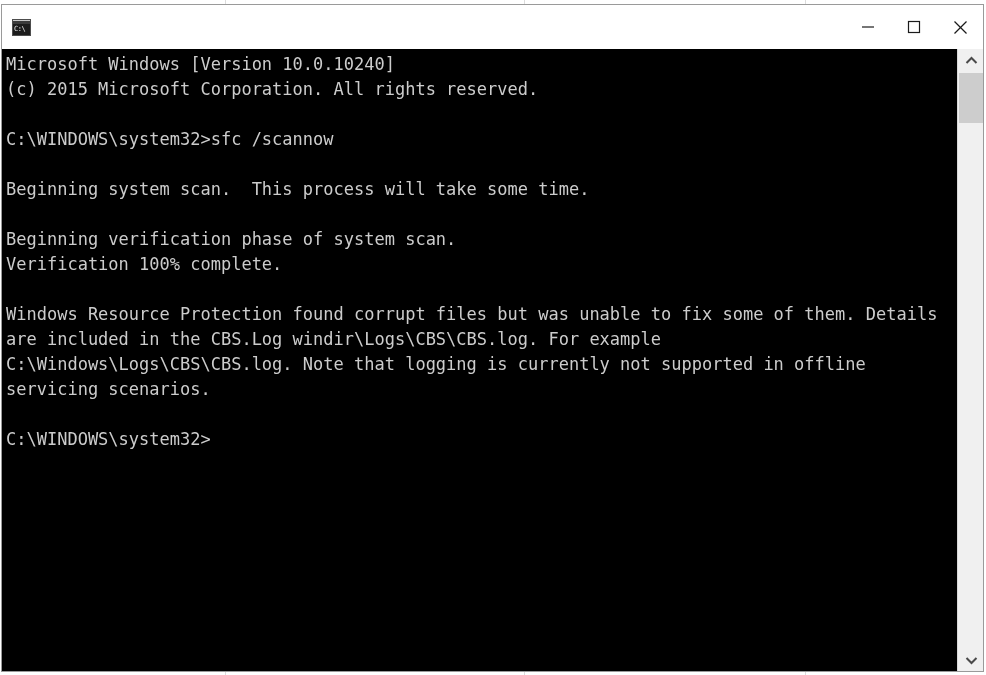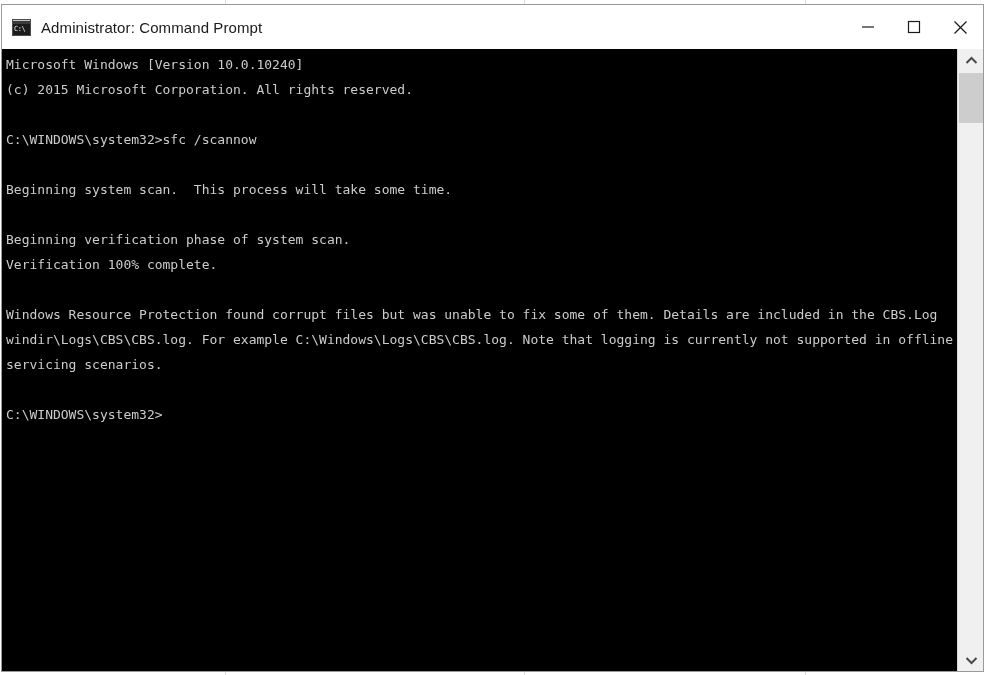--- a/index.html
+++ b/index.html
@@ -111,21 +111,21 @@
     right: 0;
     bottom: 0;
     background: #000000;
     display: flex;
   }
   #console-text {
     flex: 1 1 auto;
     background: #000000;
     color: #cccccc;
     font-family: "DejaVu Sans Mono", "Liberation Mono", monospace;
-    font-size: 13px;
+    font-size: 17px;
     line-height: 25px;
     padding: 3px 0 0 4px;
     white-space: pre-wrap;
     overflow: hidden;
     box-sizing: border-box;
     letter-spacing: 0px;
   }
 
   
   #v-scrollbar {
@@ -173,21 +173,20 @@
 <div id="desktop-backdrop">
   <div class="bg-tick" style="left:225px;"></div>
   <div class="bg-tick" style="left:524px;"></div>
   <div class="bg-tick" style="left:805px;"></div>
 </div>
 
 <div id="cmd-window">
 
   <div id="title-bar">
     <div id="app-icon"></div>
-    <div id="window-title">Administrator: Command Prompt</div>
 
     <div id="window-controls">
       <div class="win-btn">
         <svg width="14" height="14" viewBox="0 0 14 14" aria-hidden="true">
           <line x1="1" y1="7" x2="13" y2="7" stroke="#1b1b1b" stroke-width="1.2"></line>
         </svg>
       </div>
       <div class="win-btn">
         <svg width="14" height="14" viewBox="0 0 14 14" aria-hidden="true">
           <rect x="1.5" y="1.5" width="11" height="11" fill="none" stroke="#1b1b1b" stroke-width="1.2"></rect>

